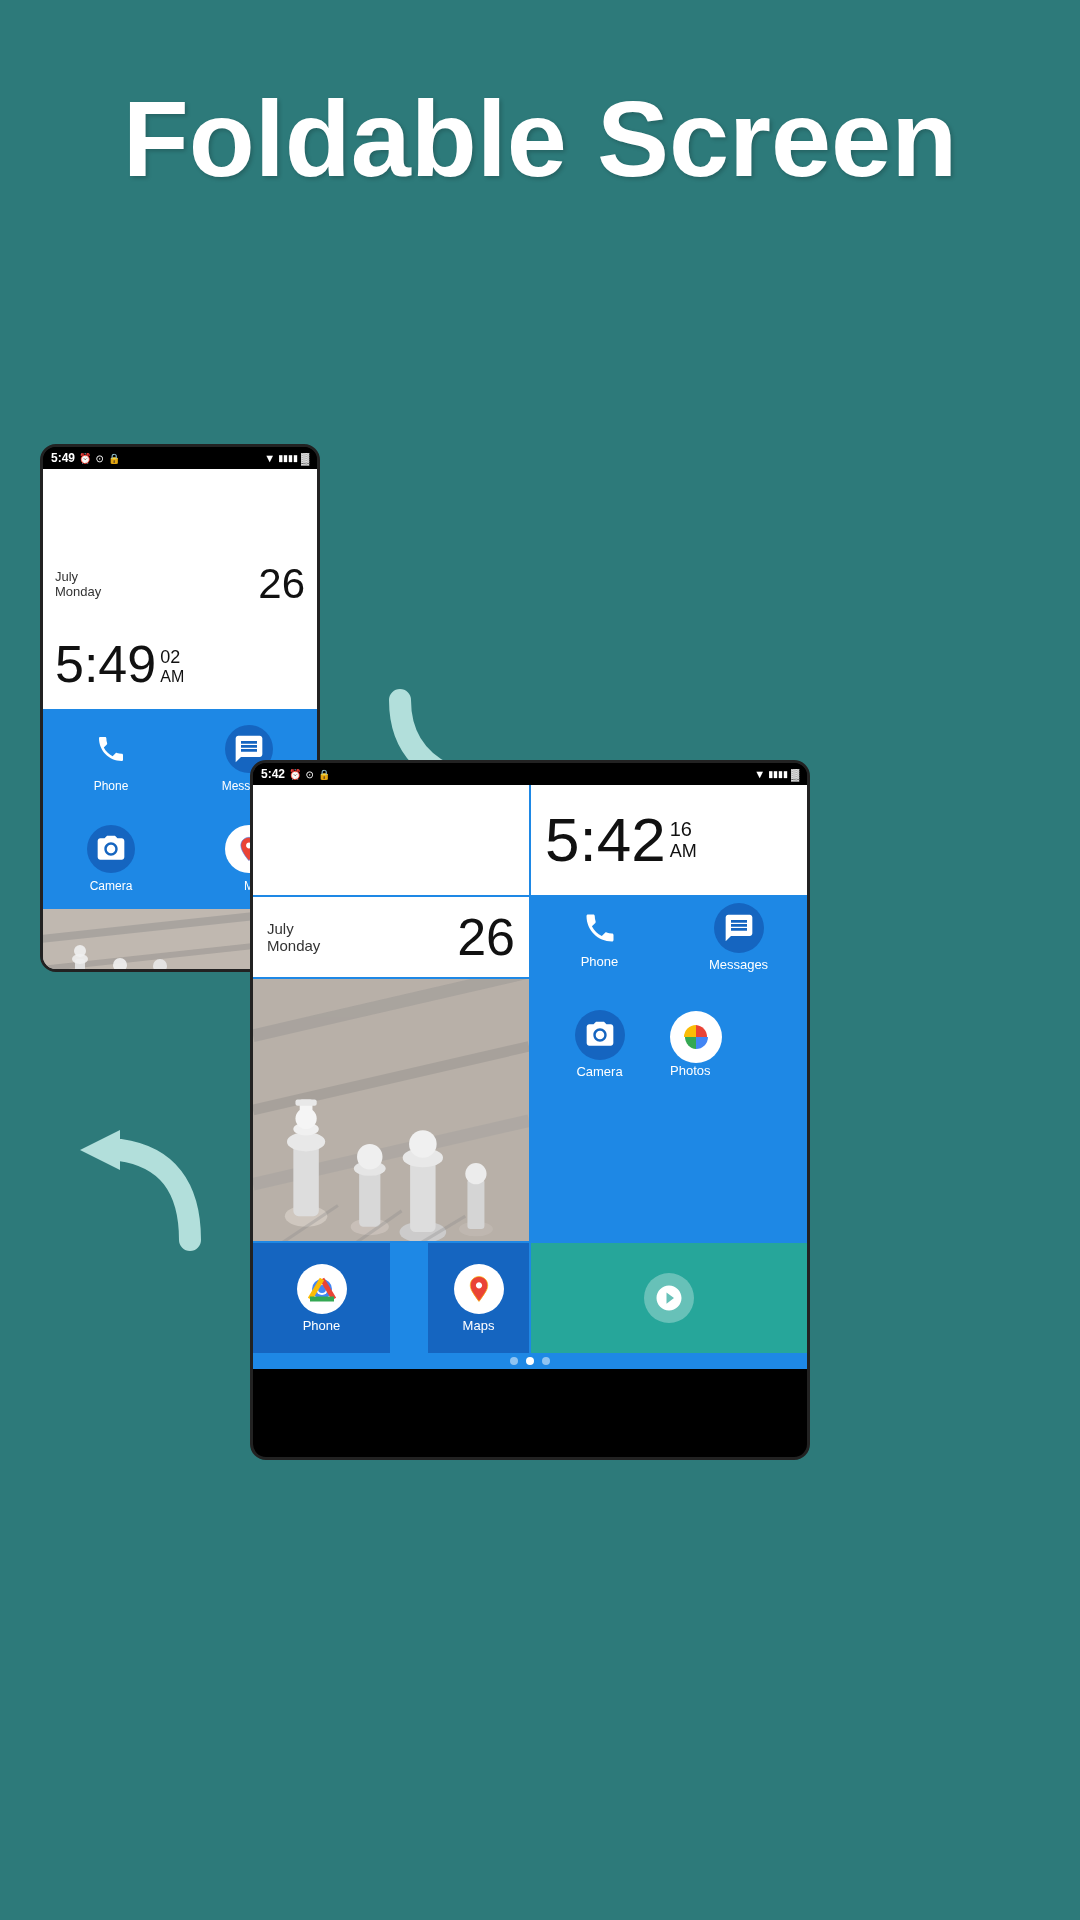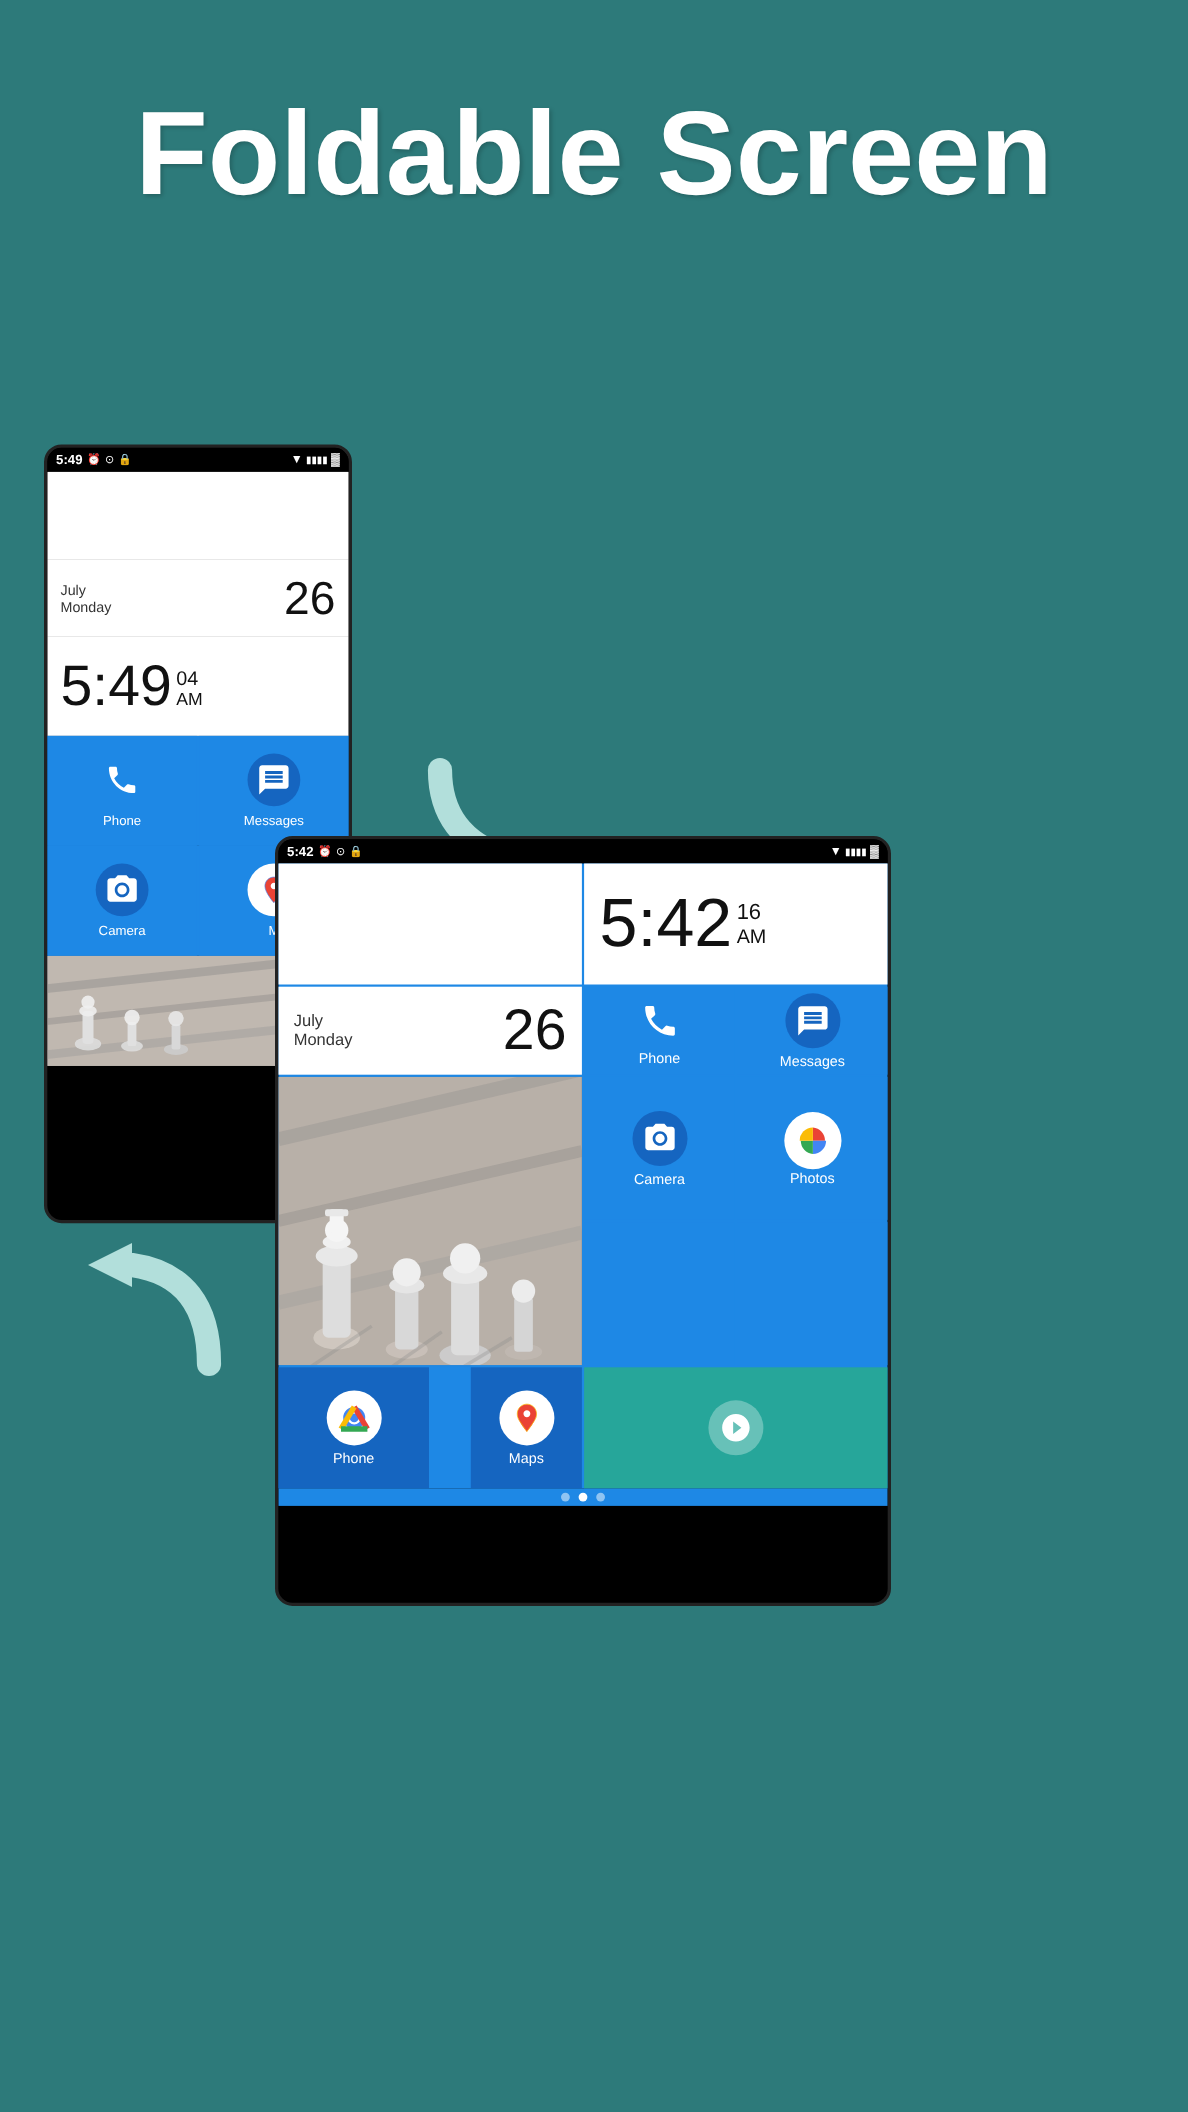--- a/index.html
+++ b/index.html
@@ -31,22 +31,22 @@
       position: absolute;
       background: #000;
       border-radius: 16px;
       overflow: hidden;
       border: 3px solid #222;
     }
 
     
     .phone-small {
       width: 280px;
-      height: 708px;
-      top: 404px;
+      height: 528px;
+      top: 444px;
       left: 40px;
     }
 
     .status-bar {
       background: #000;
       color: white;
       font-size: 11px;
       display: flex;
       align-items: center;
       justify-content: space-between;
@@ -247,21 +247,21 @@
     <div class="date-label">
       <span class="date-month">July</span>
       <span class="date-day-name">Monday</span>
     </div>
     <span class="date-number">26</span>
   </div>
 
   <div class="tile-clock">
     <span class="clock-time-big">5:49</span>
     <div class="clock-seconds-am">
-      <span class="clock-seconds">04</span>
+      <span class="clock-seconds">02</span>
       <span class="clock-am">AM</span>
     </div>
   </div>
 
   <div style="display:grid; grid-template-columns:1fr 1fr; gap:2px; background:#1e88e5;">
     <div class="app-tile">
       <div class="app-icon">
         <svg width="32" height="32" viewBox="0 0 24 24" fill="white">
           <path d="M6.6 10.8c1.4 2.8 3.8 5.1 6.6 6.6l2.2-2.2c.3-.3.7-.4 1-.2 1.1.4 2.3.6 3.6.6.6 0 1 .4 1 1V20c0 .6-.4 1-1 1-9.4 0-17-7.6-17-17 0-.6.4-1 1-1h3.5c.6 0 1 .4 1 1 0 1.3.2 2.5.6 3.6.1.3 0 .7-.2 1L6.6 10.8z"></path>
         </svg>
@@ -435,21 +435,21 @@
 
     <div style="grid-column:3/4; grid-row:3/4; background:#1e88e5; display:flex; flex-direction:column; align-items:center; justify-content:center; gap:4px;">
       <div style="width:50px; height:50px; background:#1565c0; border-radius:50%; display:flex; align-items:center; justify-content:center;">
         <svg width="32" height="32" viewBox="0 0 24 24" fill="white">
           <path d="M12 15.2A3.2 3.2 0 1 1 12 8.8a3.2 3.2 0 0 1 0 6.4zM9 2L7.17 4H4c-1.1 0-2 .9-2 2v12c0 1.1.9 2 2 2h16c1.1 0 2-.9 2-2V6c0-1.1-.9-2-2-2h-3.17L15 2H9zm3 15c-2.76 0-5-2.24-5-5s2.24-5 5-5 5 2.24 5 5-2.24 5-5 5z"></path>
         </svg>
       </div>
       <span style="color:white; font-size:13px; font-weight:500;">Camera</span>
     </div>
 
-    <div style="grid-column:4/5; grid-row:3/4; background:#1e88e5; display:flex; flex-direction:column; align-items:center; justify-content:center; gap:0;">
+    <div style="grid-column:4/5; grid-row:3/4; background:#1e88e5; display:flex; flex-direction:column; justify-content:center; gap:0;">
       <div style="width:52px; height:52px; background:white; border-radius:50%; display:flex; align-items:center; justify-content:center;">
 
         <svg width="34" height="34" viewBox="0 0 34 34">
           <path d="M17 17 L17 5 A12 12 0 0 1 28 17 Z" fill="#ea4335"></path>
           <path d="M17 17 L29 17 A12 12 0 0 1 17 29 Z" fill="#4285f4"></path>
           <path d="M17 17 L17 29 A12 12 0 0 1 6 17 Z" fill="#34a853"></path>
           <path d="M17 17 L5 17 A12 12 0 0 1 17 5 Z" fill="#fbbc05"></path>
         </svg>
       </div>
       <span style="color:white; font-size:13px; font-weight:500;">Photos</span>

